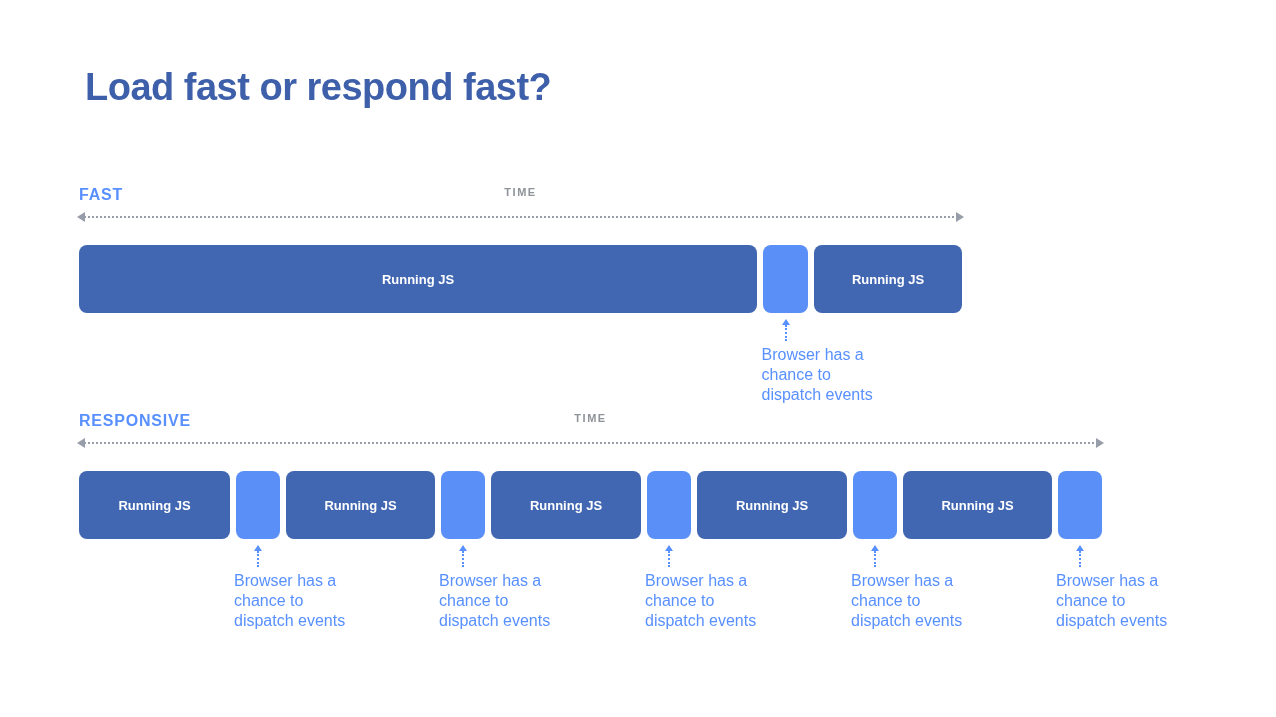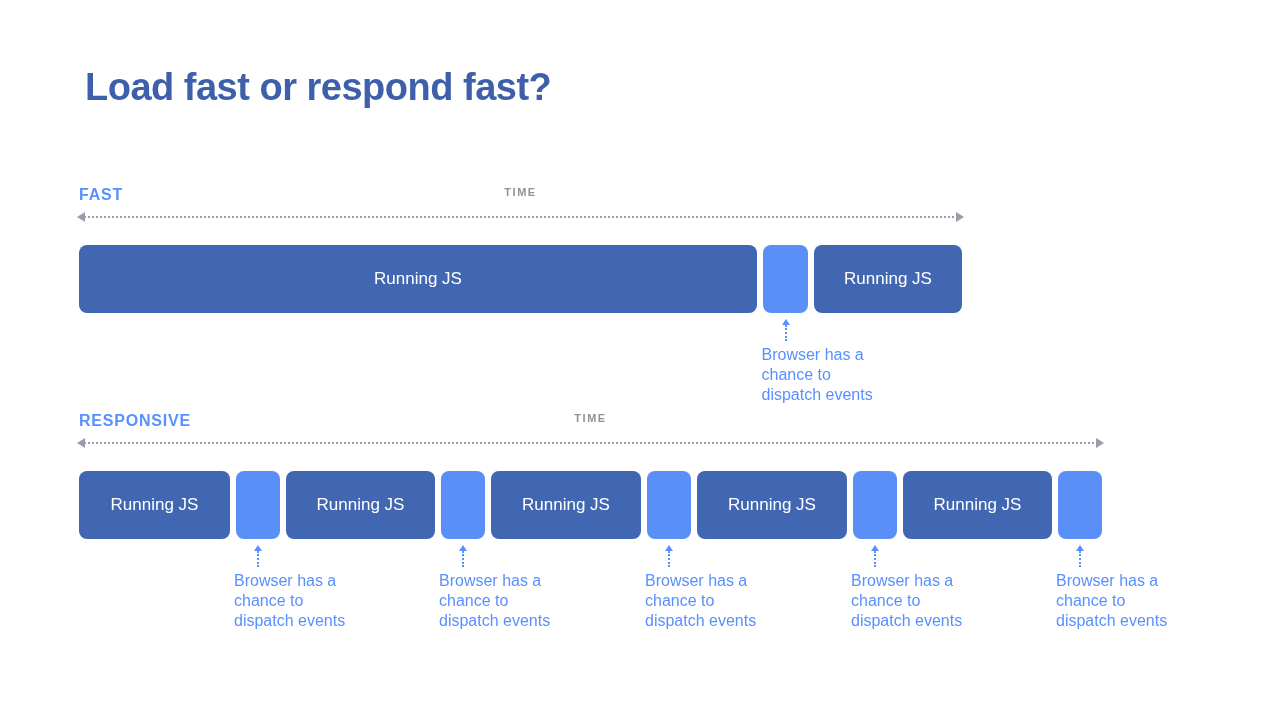--- a/index.html
+++ b/index.html
@@ -36,21 +36,21 @@
   .axis-arrow.left  { left:-2px;  border-right:8px solid var(--axis,#989daa); }
   .axis-arrow.right { right:-2px; border-left:8px solid var(--axis,#989daa); }
 
   .tl-blocks { display:flex; gap:6px; margin-top:25px; }
   .block { height:68px; border-radius:8px; flex:0 0 auto; }
   .block.js {
     background:var(--jsblock,#4267b2);
     display:flex; align-items:center; justify-content:center;
   }
   .block.gap { background:var(--gapblock,#5b8ff8); }
-  .block-label { color:#fff; font-size:17px; font-weight:normal; }
+  .block-label { color:#fff; font-size:13px; font-weight:bold; }
 
   .tl-annotations { position:relative; height:100px; }
   .annotation { position:absolute; top:6px; width:160px; }
   .ann-arrow { width:14px; margin-left:17px; display:flex; flex-direction:column; align-items:center; }
   .ann-arrow .tri { width:0; height:0;
     border-left:4px solid transparent; border-right:4px solid transparent;
     border-bottom:6px solid var(--accent,#5890ff); }
   .ann-arrow .stem { width:0; height:16px; border-left:2px dotted var(--accent,#5890ff); }
   .ann-text {
     margin-top:4px; font-size:16px; font-weight:normal; line-height:20px;

